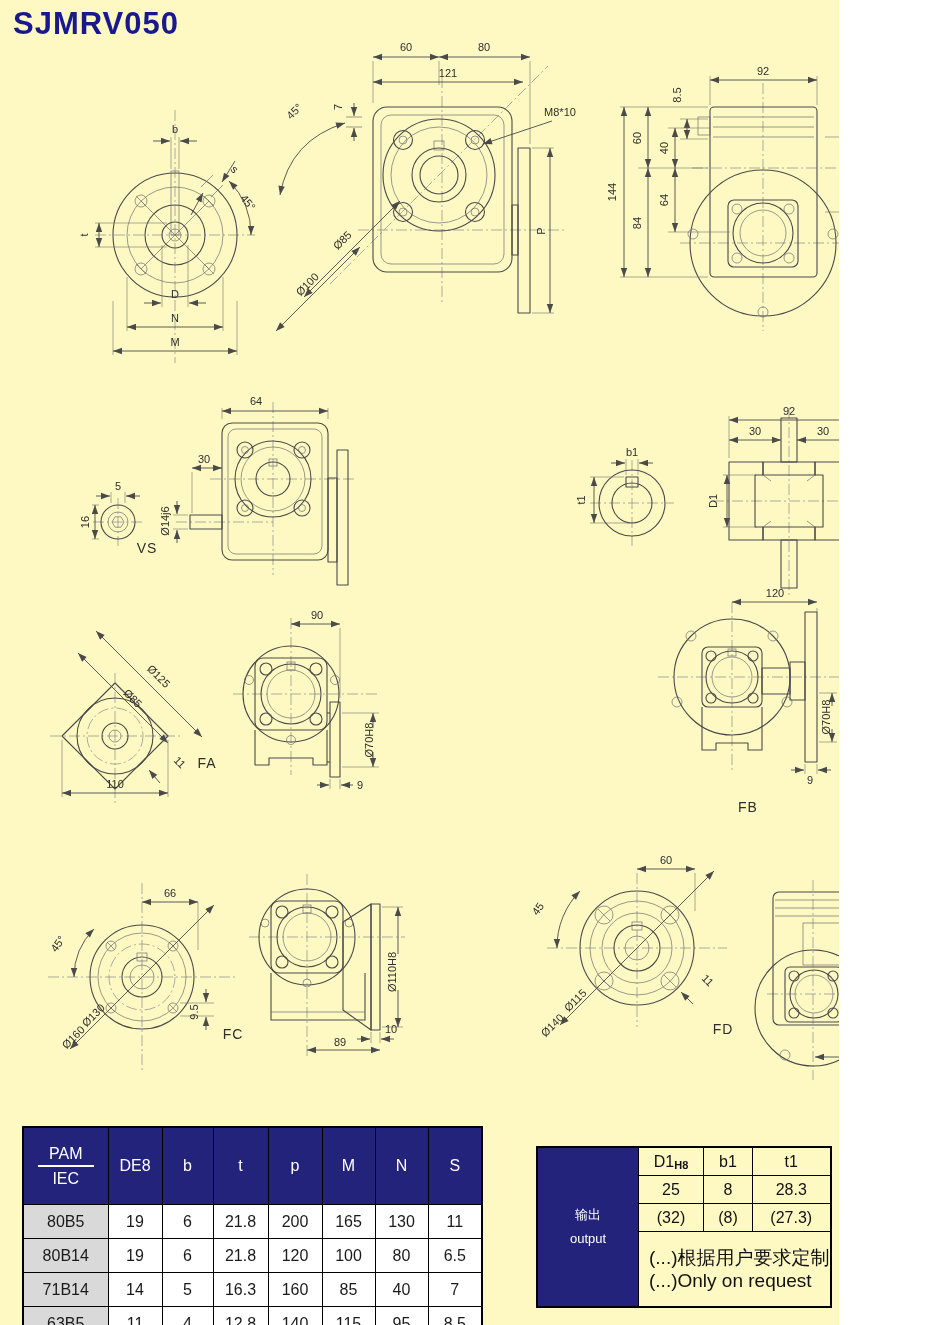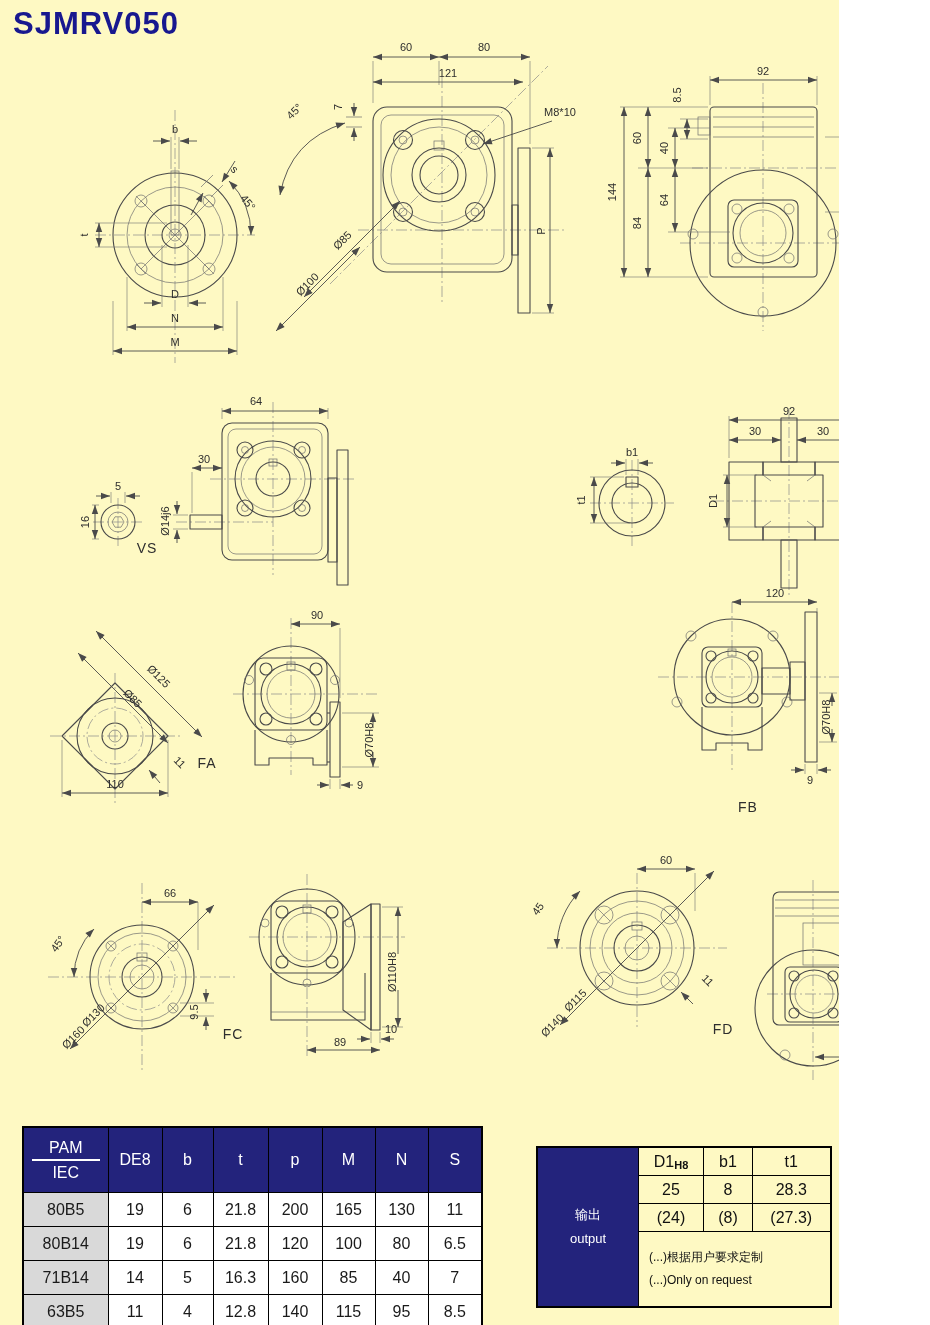--- a/index.html
+++ b/index.html
@@ -12,32 +12,32 @@
   .cl{stroke:#8a8a8a;stroke-width:0.7;fill:none;stroke-dasharray:11 3 2 3;}
   .dm{stroke:#4a4a4a;stroke-width:0.9;fill:none;}
   .ex{stroke:#6f6f6f;stroke-width:0.6;fill:none;}
   text.d{font-family:"Liberation Sans",sans-serif;font-size:11px;fill:#2e2e2e;text-anchor:middle;}
   text.big{font-size:14px;letter-spacing:1px;}
   
   table{border-collapse:collapse;}
   .pamtbl{position:absolute;left:22px;top:1126px;border:2px solid #000;table-layout:fixed;}
   .pamtbl th,.pamtbl td{border:1px solid #000;text-align:center;padding:4px;font-size:16px;}
   .pamtbl th{background:#23237c;color:#fff;font-weight:normal;height:48px;}
-  .pamtbl th.corner{padding:8px;}
+  .pamtbl th.corner{padding:14px;}
   .pamtbl th.corner .ct{height:23px;line-height:23px;border-bottom:2px solid #fff;}
   .pamtbl th.corner .cb{height:23px;line-height:23px;}
   .pamtbl td{height:25px;color:#1a1a1a;background:#fff;}
   .pamtbl td.nm{background:#d9d9d9;}
   .outtbl{position:absolute;left:536px;top:1146px;border:2px solid #000;table-layout:fixed;}
   .outtbl td{border:1.5px solid #000;text-align:center;padding:0;font-size:16px;color:#111;}
   .outtbl td.side{background:#23237c;color:#fff;width:100px;font-size:13px;line-height:24px;}
   .outtbl td.oh{height:27px;}
   .outtbl td.val{height:27px;}
   .outtbl .sub{font-size:11px;vertical-align:-2px;font-weight:bold;}
-  .outtbl td.note{height:74px;font-size:12px;text-align:left;padding-left:10px;line-height:23px;}
+  .outtbl td.note{height:74px;font-size:19px;text-align:left;padding-left:10px;line-height:23px;}
 </style>
 </head>
 <body>
 
 <div class="page">
   <h1 class="title">SJMRV050</h1>
 
   <svg class="draw" width="930" height="1115" viewBox="0 0 930 1115">
     <defs>
       <marker id="ar" viewBox="0 0 10 8" refX="9.5" refY="4" markerWidth="10" markerHeight="8" orient="auto-start-reverse" markerUnits="userSpaceOnUse">
@@ -642,21 +642,21 @@
       <td class="oh"><span>D1</span><span class="sub">H8</span></td>
       <td class="oh">b1</td>
       <td class="oh">t1</td>
     </tr>
     <tr>
       <td class="val">25</td>
       <td class="val">8</td>
       <td class="val">28.3</td>
     </tr>
     <tr>
-      <td class="val">(24)</td>
+      <td class="val">(32)</td>
       <td class="val">(8)</td>
       <td class="val">(27.3)</td>
     </tr>
     <tr>
       <td class="note" colspan="3">
         <div>(...)根据用户要求定制</div>
         <div>(...)Only on request</div>
       </td>
     </tr>
   </tbody>

